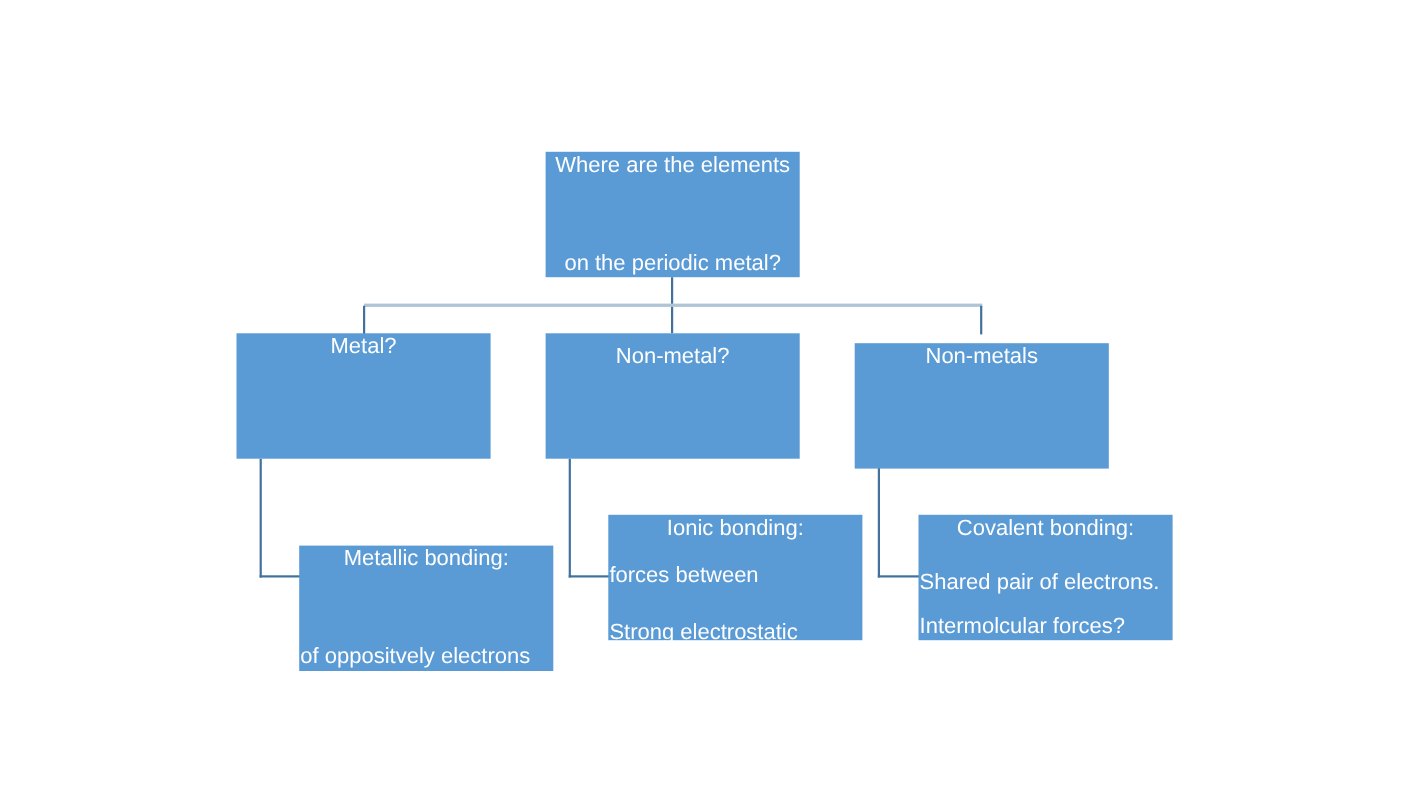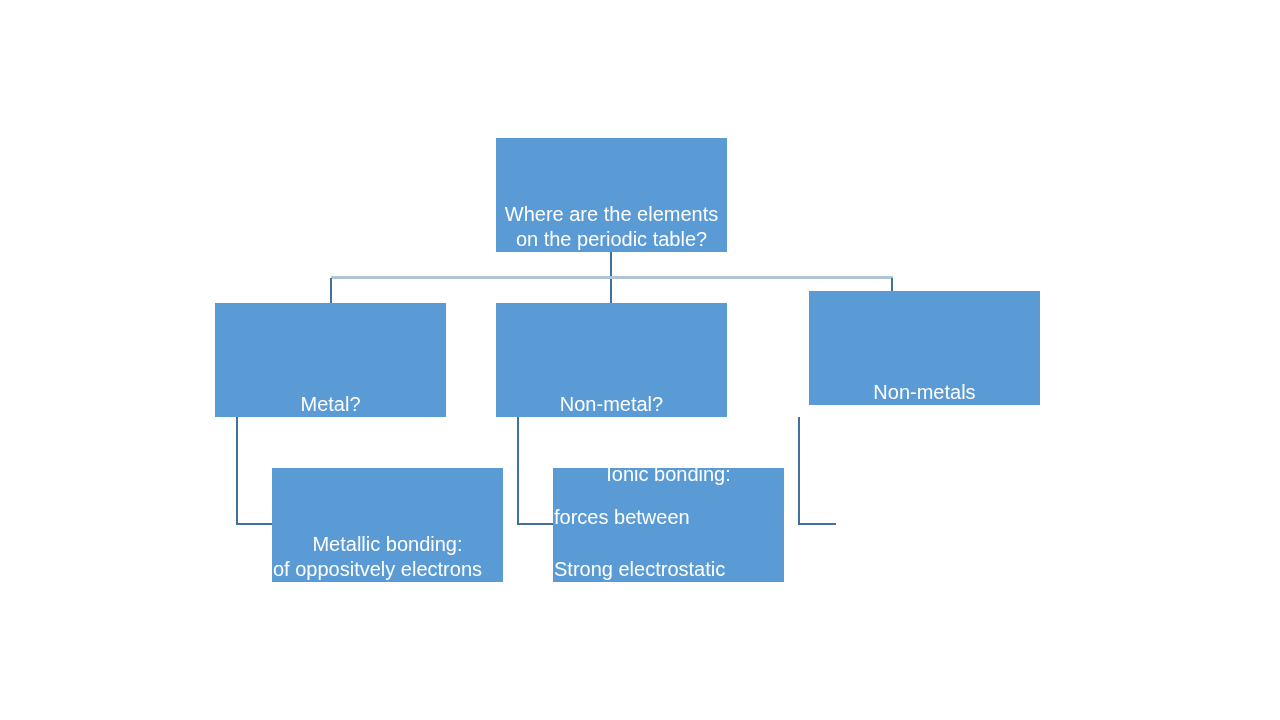--- a/index.html
+++ b/index.html
@@ -19,21 +19,21 @@
     position: absolute;
     width: 231px;
     height: 114px;
     background: var(--node-fill, #5B9BD5);
     color: var(--node-text, #FFFFFF);
     font-size: 20px;
     line-height: 25px;
     display: flex;
     flex-direction: column;
     align-items: center;
-    justify-content: flex-end;
+    justify-content: space-between;
     text-align: center;
     box-sizing: border-box;
   }
   .node .line { width: 100%; }
   .node .gap-above { margin-top: 9px; }
   .node .heading { width: 100%; text-align: center; }
   .node .body-line {
     width: 100%;
     text-align: left;
     padding: 0 1px;
@@ -44,22 +44,22 @@
   
   .seg { position: absolute; }
   .seg.v { width: 2px; background: var(--connector, #41719C); }
   .seg.h { height: 2px; background: var(--connector, #41719C); }
   .seg.h-light { height: 3px; background: var(--connector-light, #AFC5D6); }
 
   
   #node-root       { left: 496px; top: 138px; }
   #node-metal      { left: 215px; top: 303px; }
   #node-metal-nonmetal { left: 496px; top: 303px; }
-  #node-nonmetals  { left: 777px; top: 291px; margin-left: 32px; }
-  #node-metallic   { left: 272px; top: 468px; }
+  #node-nonmetals  { left: 777px; top: 312px; }
+  #node-metallic   { left: 272px; top: 496px; }
   #node-ionic      { left: 553px; top: 468px; gap: 18px; }
   #node-covalent   { left: 835px; top: 468px; }
 
   
   #c-root-stem   { left: 610px; top: 252px; height: 51px; }
   #c-top-bar     { left: 331px; top: 276px; width: 562px; }
   #c-drop-left   { left: 330px; top: 278px; height: 26px; }
   #c-drop-right  { left: 891px; top: 278px; height: 26px; }
   #c-elbow-left-v  { left: 236px; top: 417px; height: 108px; }
   #c-elbow-left-h  { left: 236px; top: 523px; width: 37px; }
@@ -80,21 +80,21 @@
 
   <div class="seg v" id="c-elbow-left-v"></div>
   <div class="seg h" id="c-elbow-left-h"></div>
   <div class="seg v" id="c-elbow-mid-v"></div>
   <div class="seg h" id="c-elbow-mid-h"></div>
   <div class="seg v" id="c-elbow-right-v"></div>
   <div class="seg h" id="c-elbow-right-h"></div>
 
   <div class="node" id="node-root">
     <div class="line">Where are the elements</div>
-    <div class="line">on the periodic table?</div>
+    <div class="line">on the periodic metal?</div>
   </div>
 
   <div class="node" id="node-metal">
     <div class="line">Metal?</div>
   </div>
 
   <div class="node" id="node-metal-nonmetal">
     <div class="line gap-above">Non-metal?</div>
   </div>
 
@@ -106,14 +106,19 @@
     <div class="heading">Metallic bonding:</div>
     <div class="body-line">of oppositvely electrons</div>
   </div>
 
   <div class="node" id="node-ionic">
     <div class="heading">Ionic bonding:</div>
     <div class="body-line">forces between</div>
     <div class="body-line body-first">Strong electrostatic</div>
   </div>
 
+  <div class="node" id="node-covalent">
+    <div class="heading">Covalent bonding:</div>
+    <div class="body-line body-first">Shared pair of electrons.</div>
+    <div class="body-line">Intermolcular forces?</div>
+  </div>
 
 </div>
 
 </body></html>

